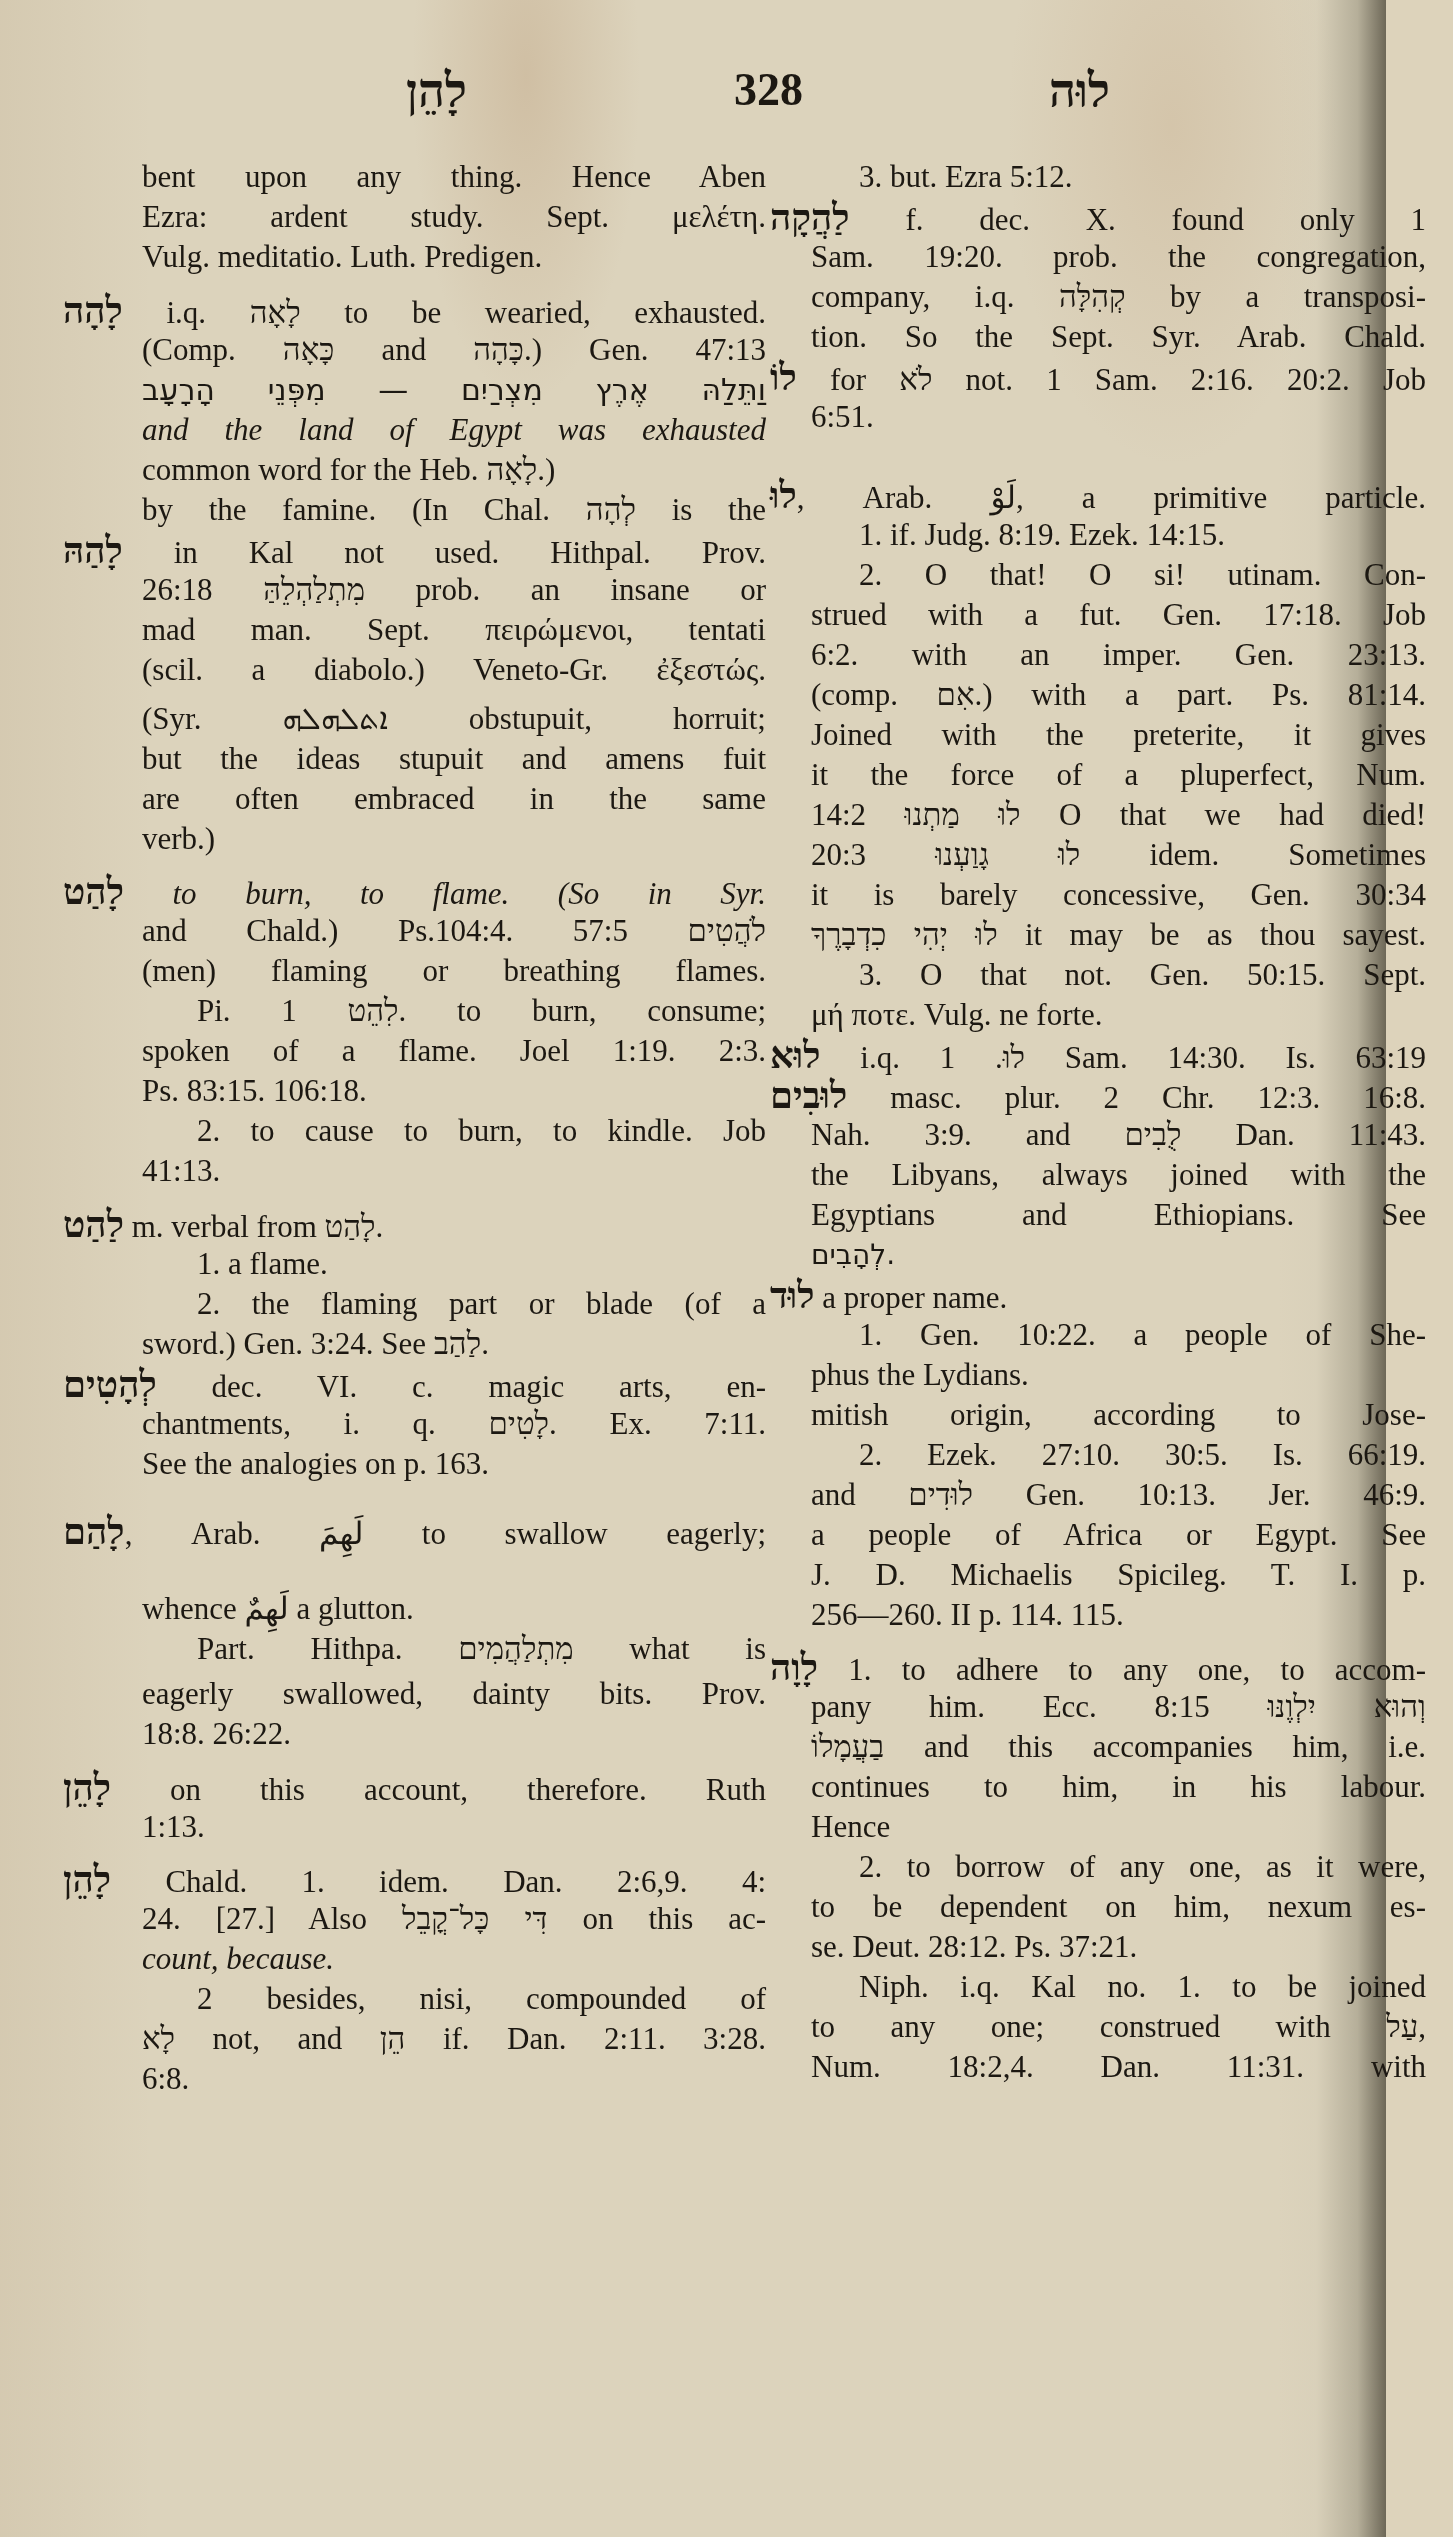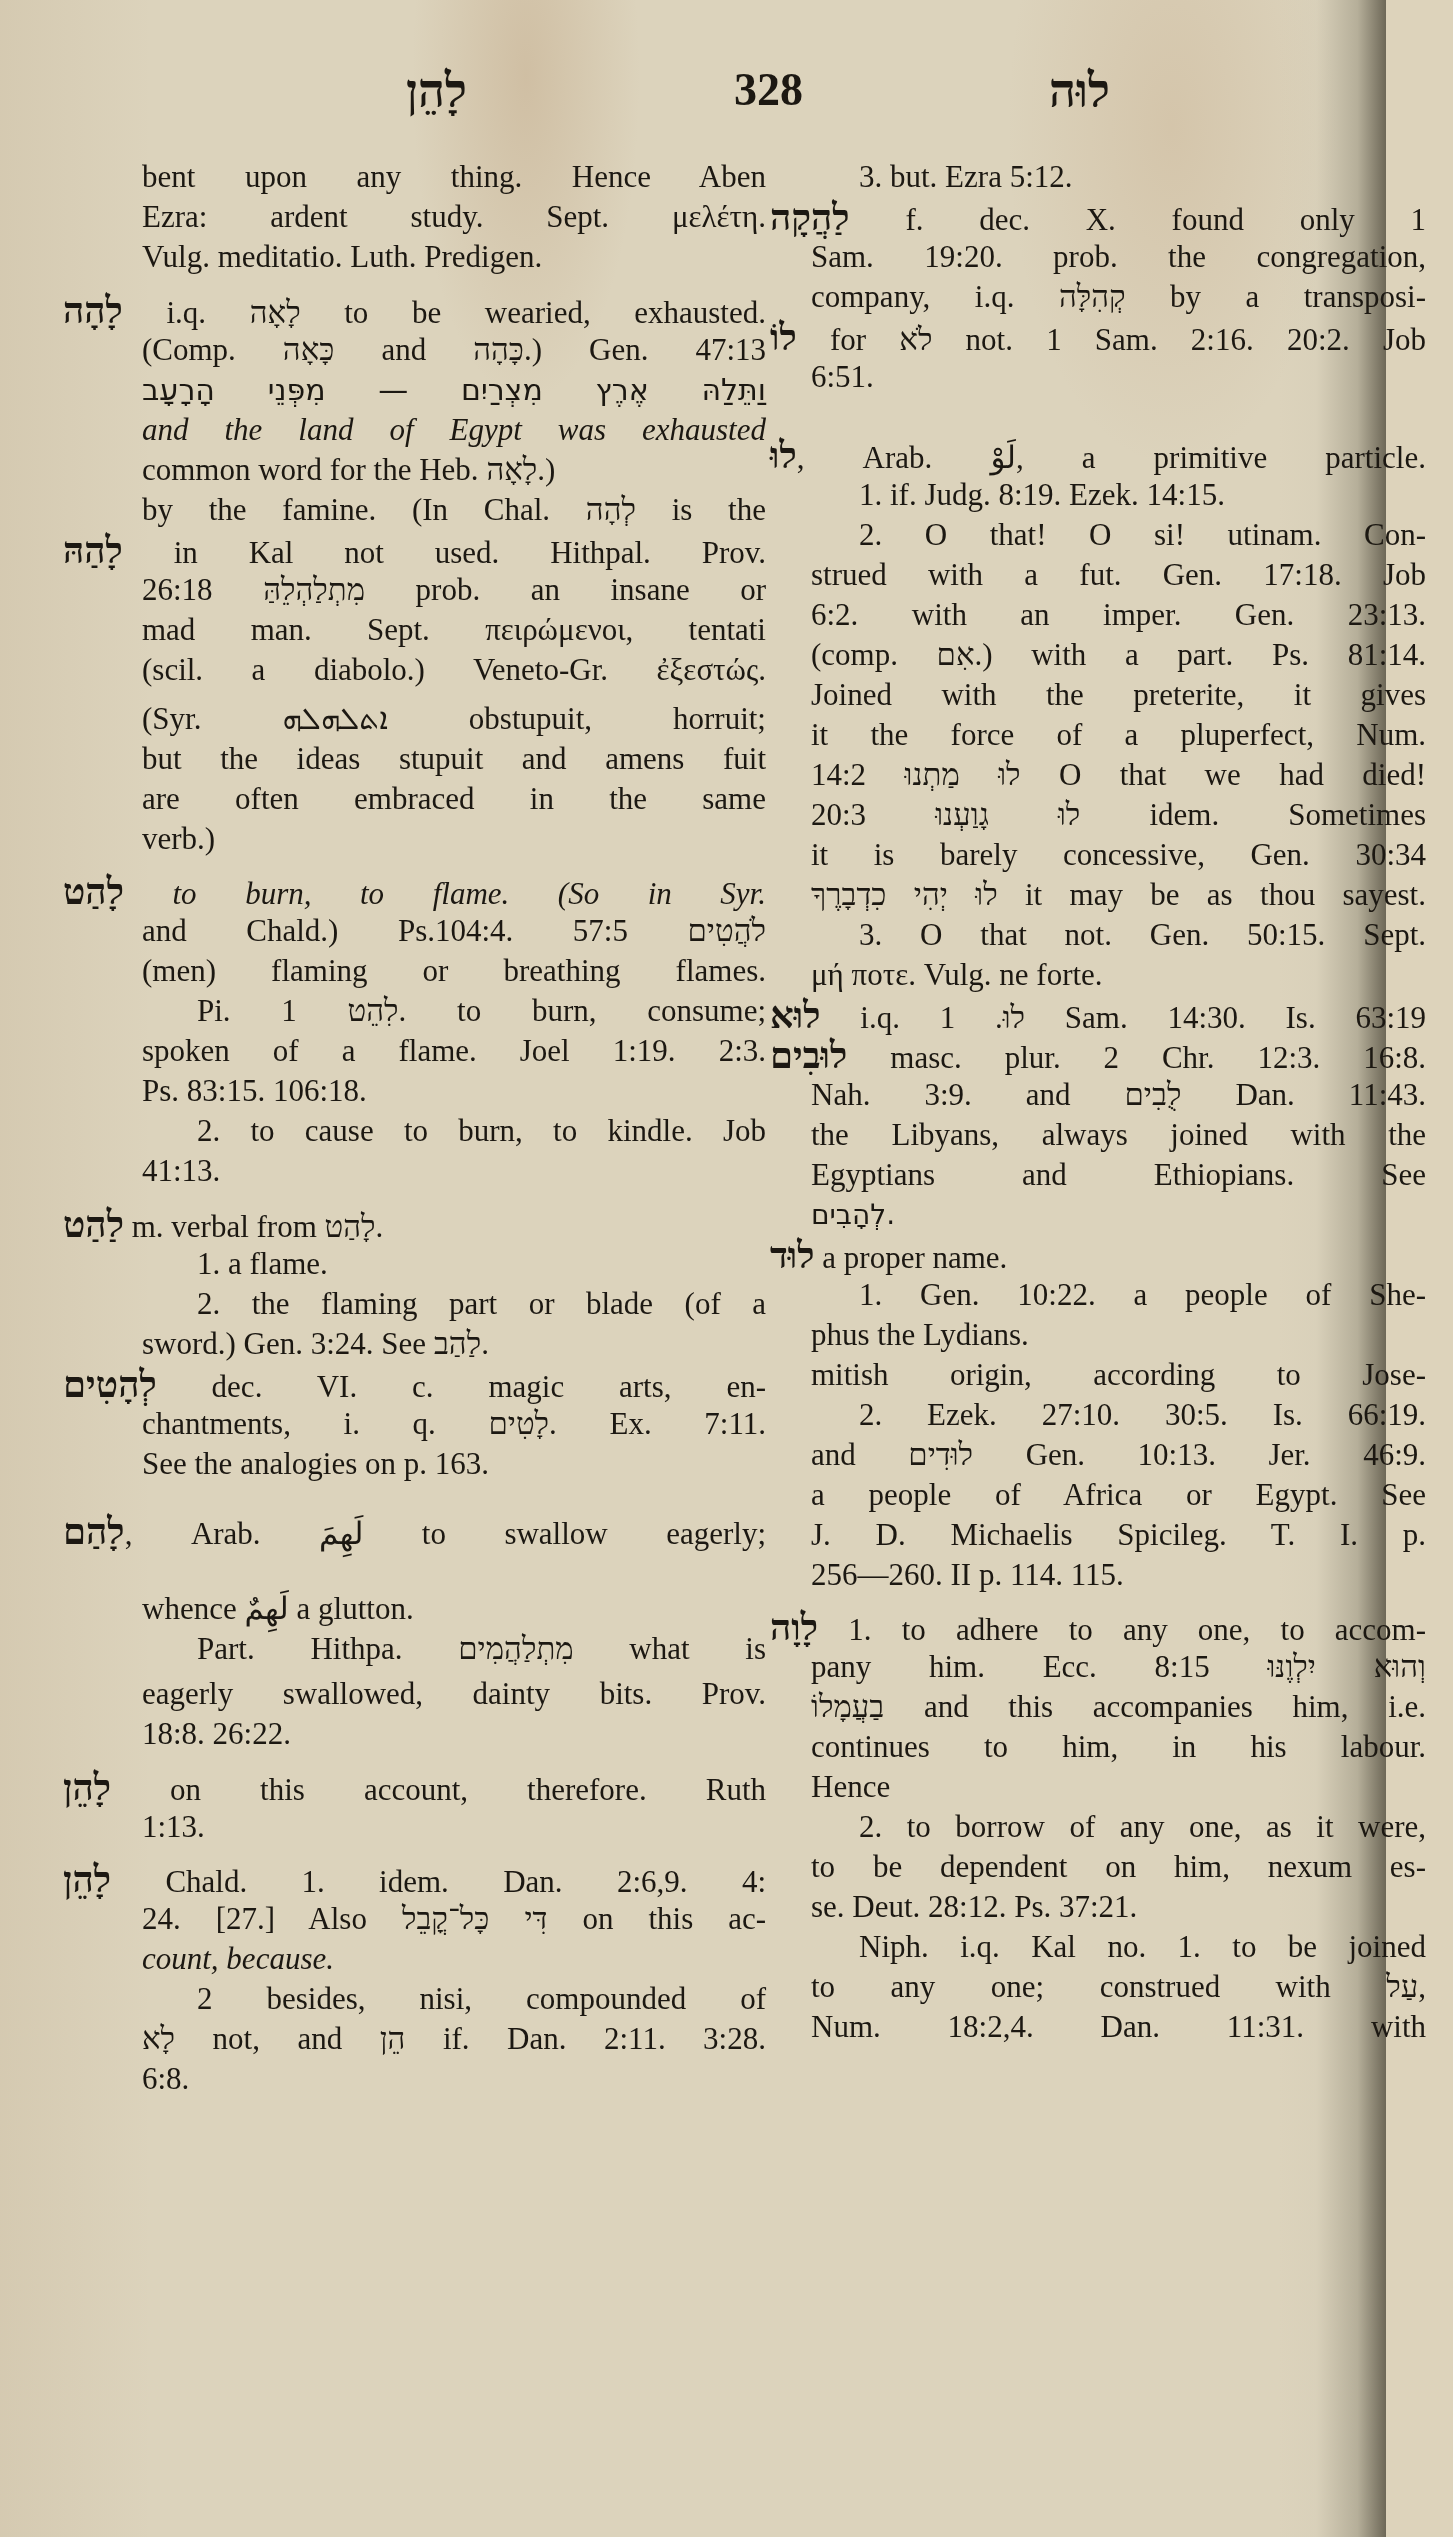--- a/index.html
+++ b/index.html
@@ -142,20 +142,21 @@
   <div class="col col-right">
 
     <div class="entry">
       <span class="line last" style="padding-left:89px">3. but. Ezra 5:12.</span>
     </div>
 
     <div class="entry">
       <span class="line"><span class="lemma">לַהֲקָה</span> <span>f. dec. X. found only 1</span></span>
       <span class="line" style="padding-left:41px">Sam. 19:20. prob. the congregation,</span>
       <span class="line" style="padding-left:41px">company, i.q. קְהִלָּה by a transposi-</span>
+      <span class="line" style="padding-left:41px">tion. So the Sept. Syr. Arab. Chald.</span>
     </div>
 
     <div class="entry">
       <span class="line"><span class="lemma">לוֹ</span> <span>for לֹא not. 1 Sam. 2:16. 20:2. Job</span></span>
       <span class="line last" style="padding-left:41px">6:51.</span>
     </div>
     <span class="gap"></span>
 
     <span class="gap-lg"></span>
 

